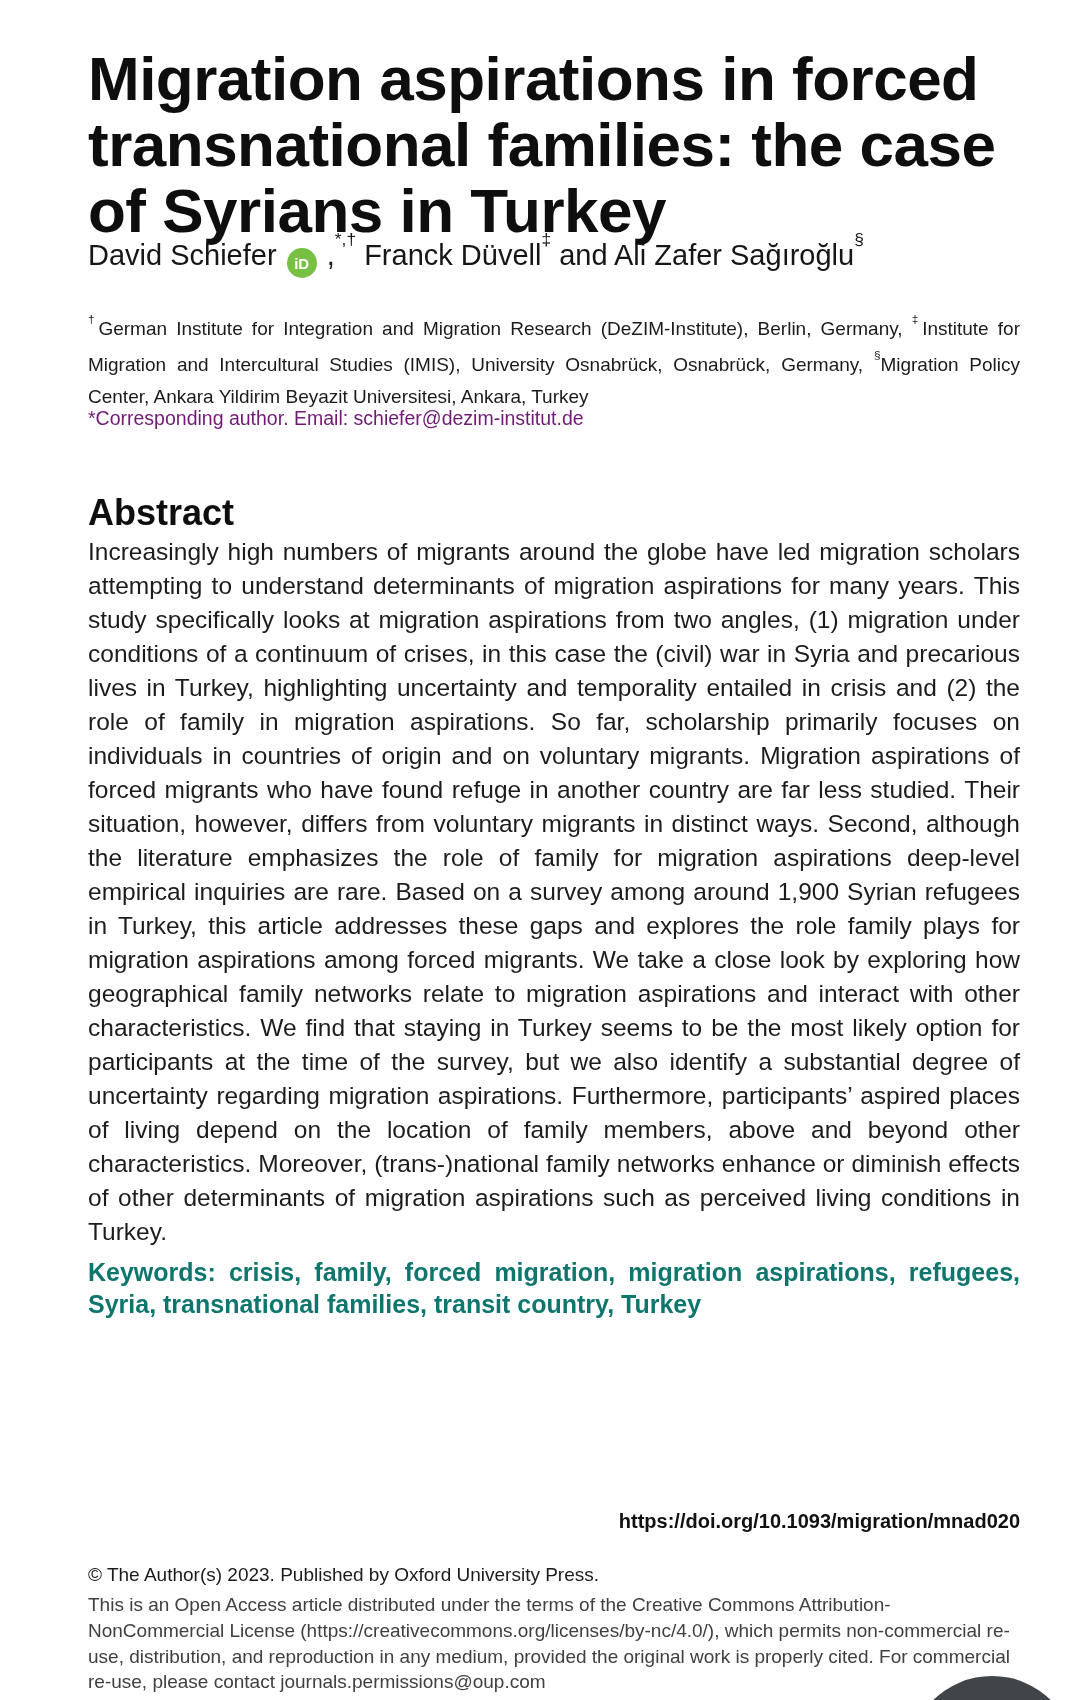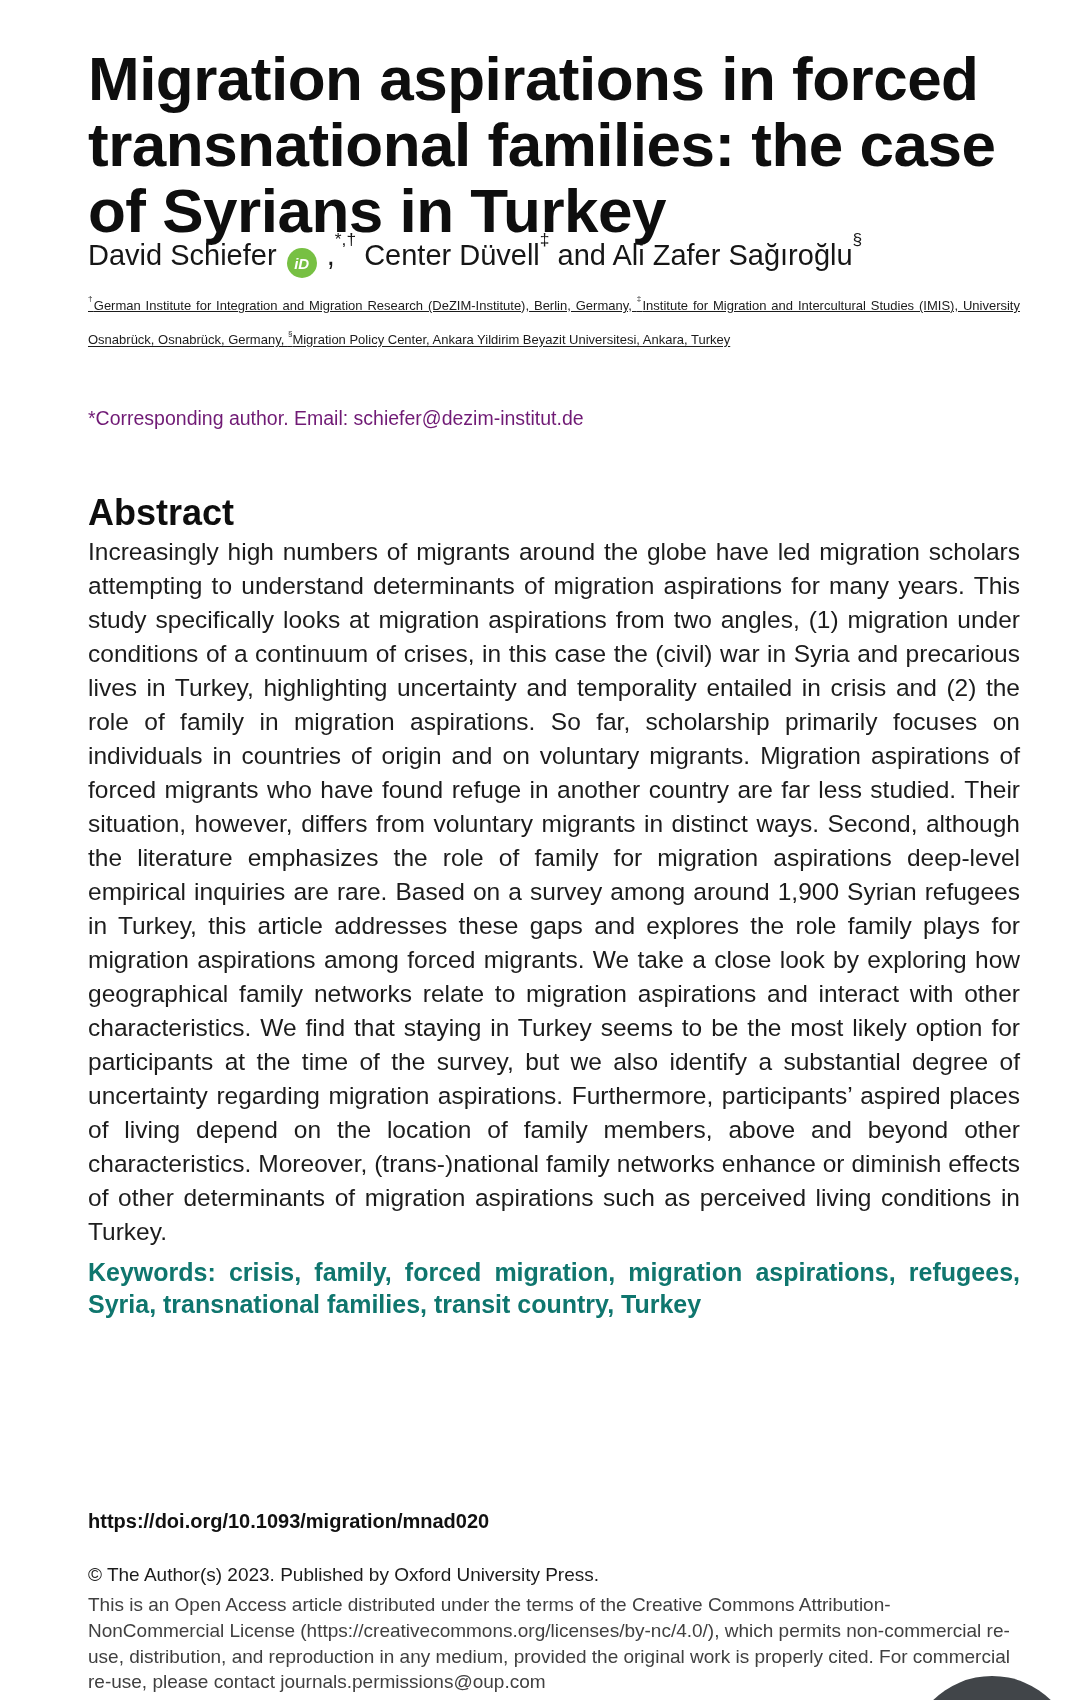--- a/index.html
+++ b/index.html
@@ -34,26 +34,25 @@
     align-items: center; justify-content: center;
     width: 30px; height: 30px;
     border-radius: 50%;
     color: #ffffff;
     font-size: 15px; font-weight: 700;
     vertical-align: -4px;
     margin: 0 2px;
   }
 
   .affiliations {
-    top: 287px;
-    font-size: 13px;
+    top: 308px;
+    font-size: 19px;
     line-height: 31px;
     color: #1b1b1b;
     text-align: justify;
-    text-decoration: underline;
   }
   .affiliations sup { font-size: 62%; position: relative; top: -0.45em; }
 
   .corresponding {
     top: 407px;
     font-size: 19.5px;
     color: #701a75;
   }
 
   .abstract-heading {
@@ -78,20 +77,21 @@
     font-weight: 700;
     text-align: justify;
     color: #0f766e;
   }
 
   .doi {
     top: 1510px;
     font-size: 20px;
     font-weight: 700;
     color: #111111;
+    text-align: right;
   }
 
   .copyright {
     top: 1564px;
     font-size: 19px;
     color: #1b1b1b;
   }
 
   .license {
     top: 1592px;
@@ -114,23 +114,23 @@
 </style>
 </head>
 <body>
 
 <h1 class="abs title">Migration aspirations in forced
 transnational families: the case
 of Syrians in Turkey</h1>
 
 <div class="abs authors">
   <span>David Schiefer</span>
-  <span class="orcid" style="background: rgb(119, 192, 67); font-style: italic;">iD</span>
+  <span class="orcid" style="background: rgb(119, 192, 67);">iD</span>
   <span>,</span><sup>*,†</sup>
-  <span>Center Düvell</span><sup>‡</sup>
+  <span>Franck Düvell</span><sup>‡</sup>
   <span>and</span>
   <span>Ali Zafer Sağıroğlu</span><sup>§</sup>
 </div>
 
 <p class="abs affiliations"><sup>†</sup><span>German Institute for Integration and Migration Research (DeZIM-Institute), Berlin, Germany, </span><sup>‡</sup><span>Institute for Migration and Intercultural Studies (IMIS), University Osnabrück, Osnabrück, Germany, </span><sup>§</sup><span>Migration Policy Center, Ankara Yildirim Beyazit Universitesi, Ankara, Turkey</span></p>
 
 <p class="abs corresponding">*Corresponding author. Email: schiefer@dezim-institut.de</p>
 
 <h2 class="abs abstract-heading">Abstract</h2>
 

